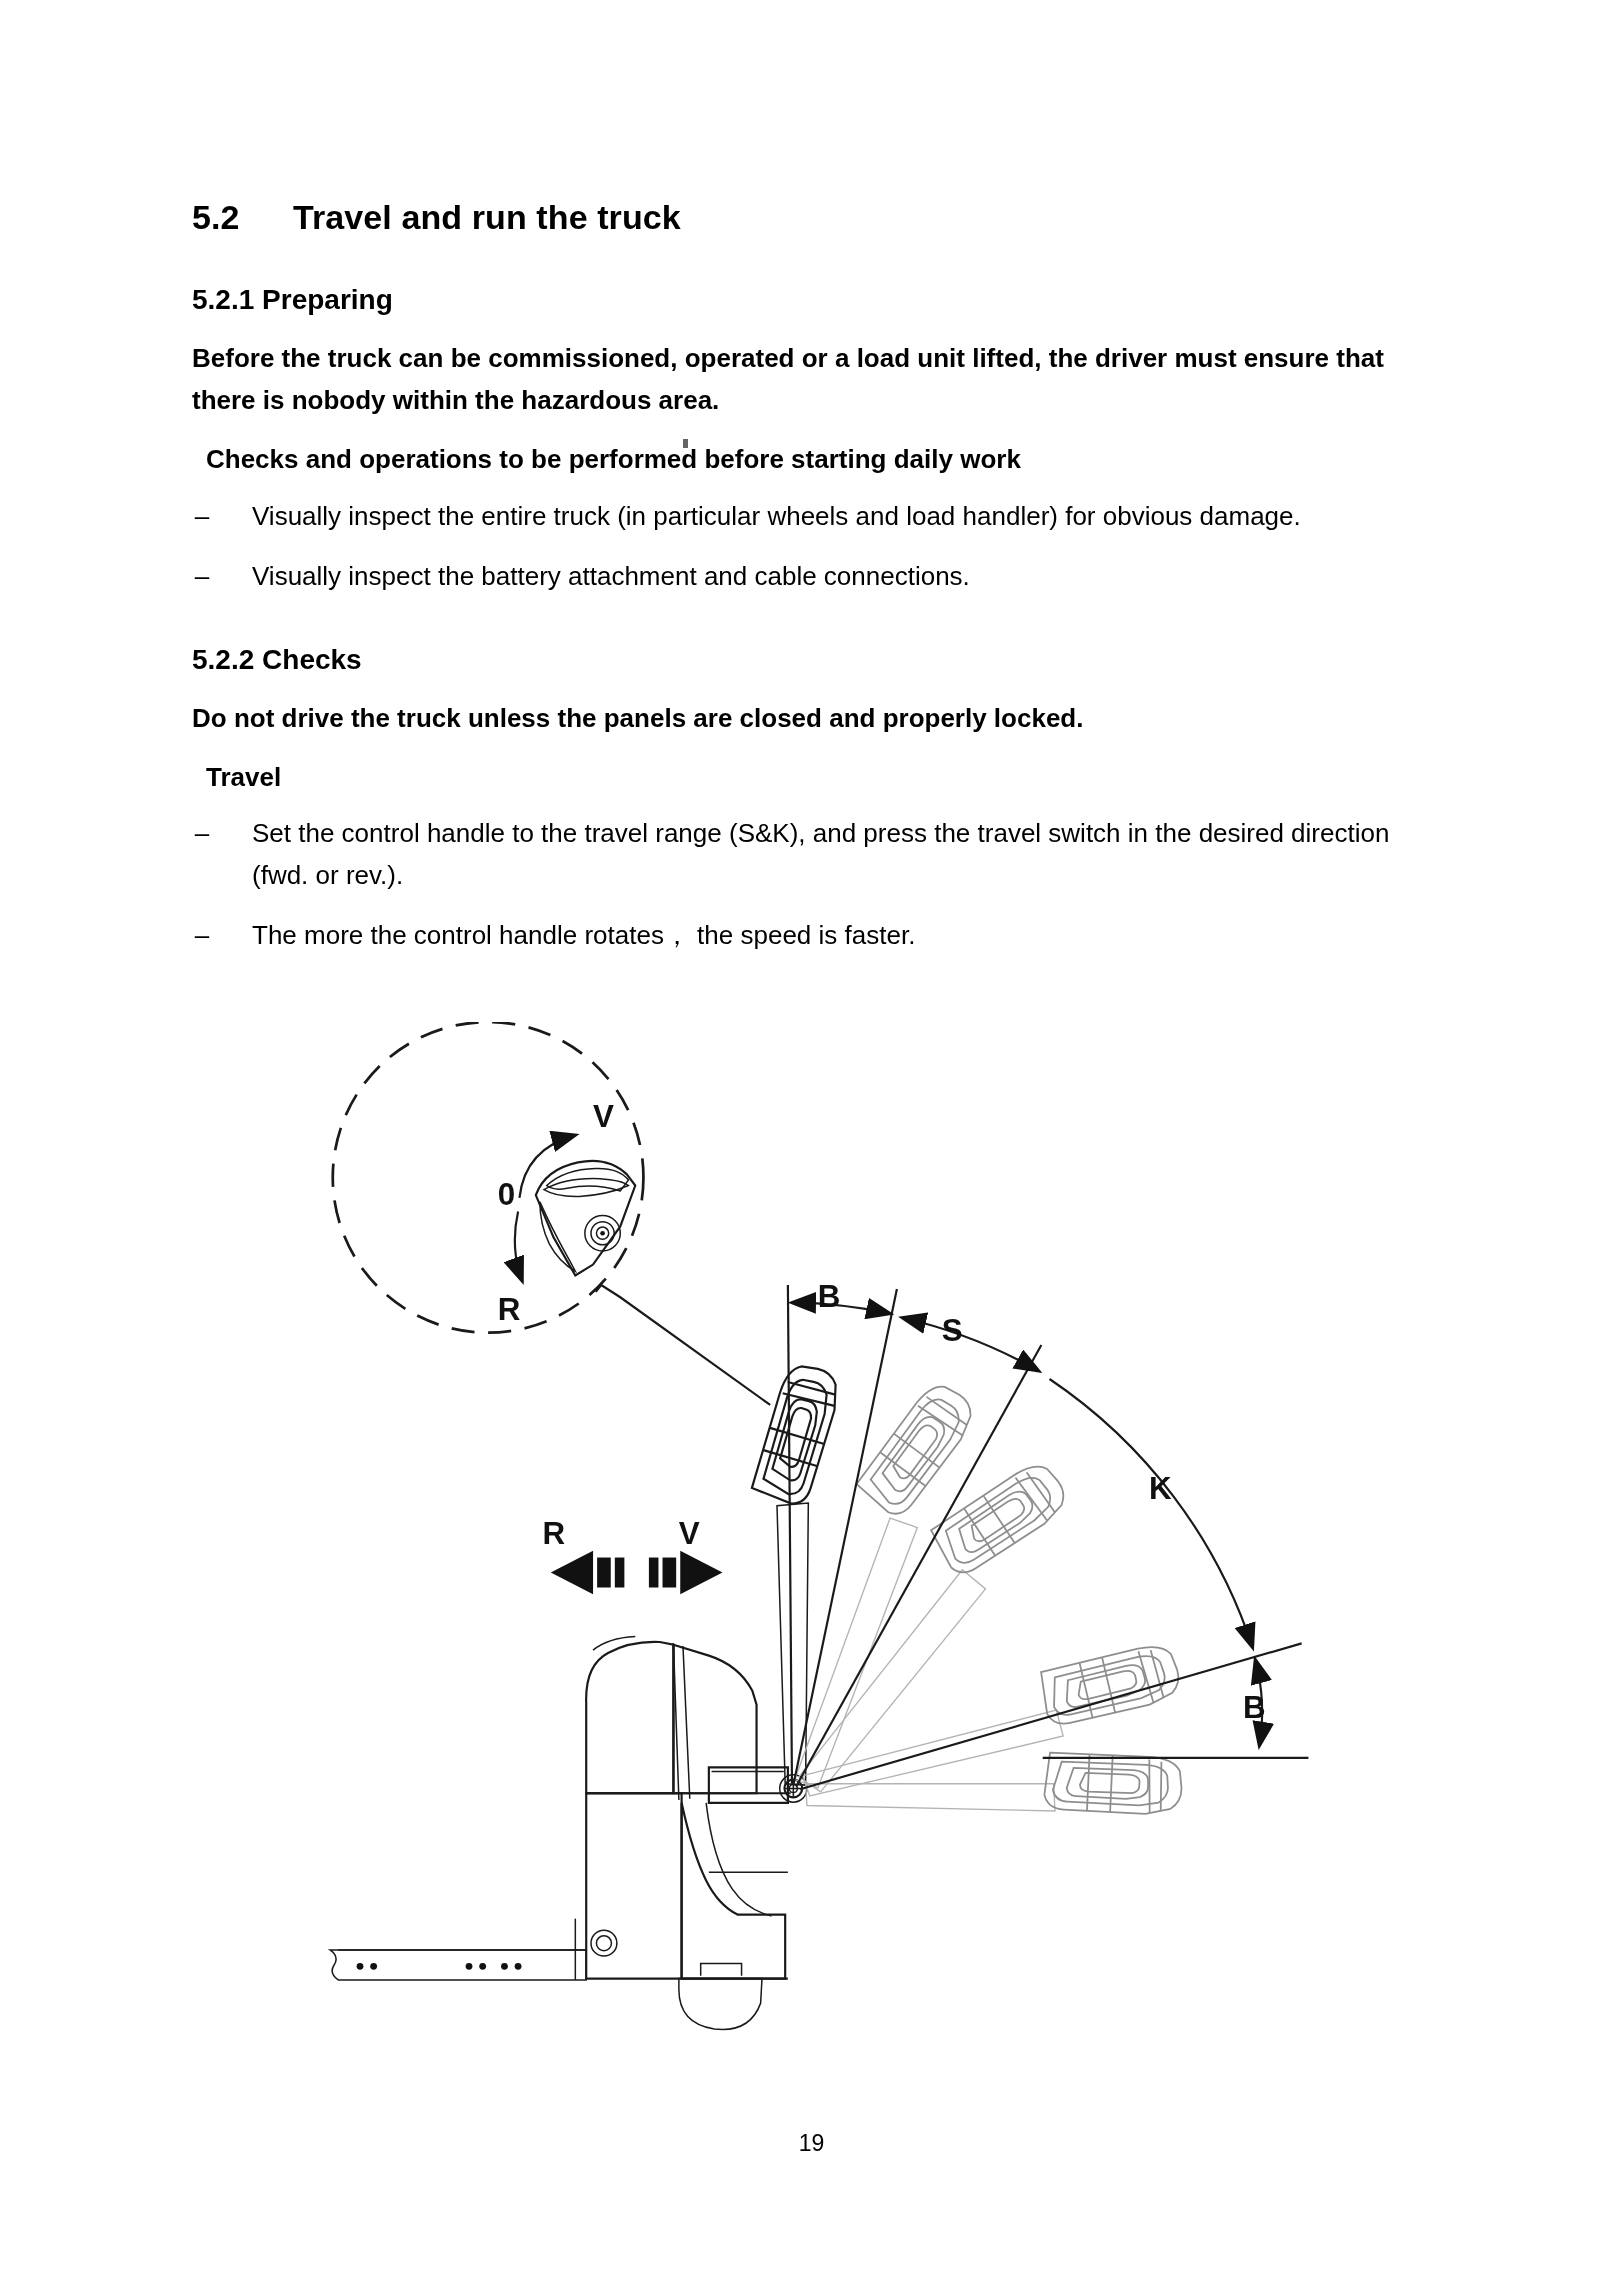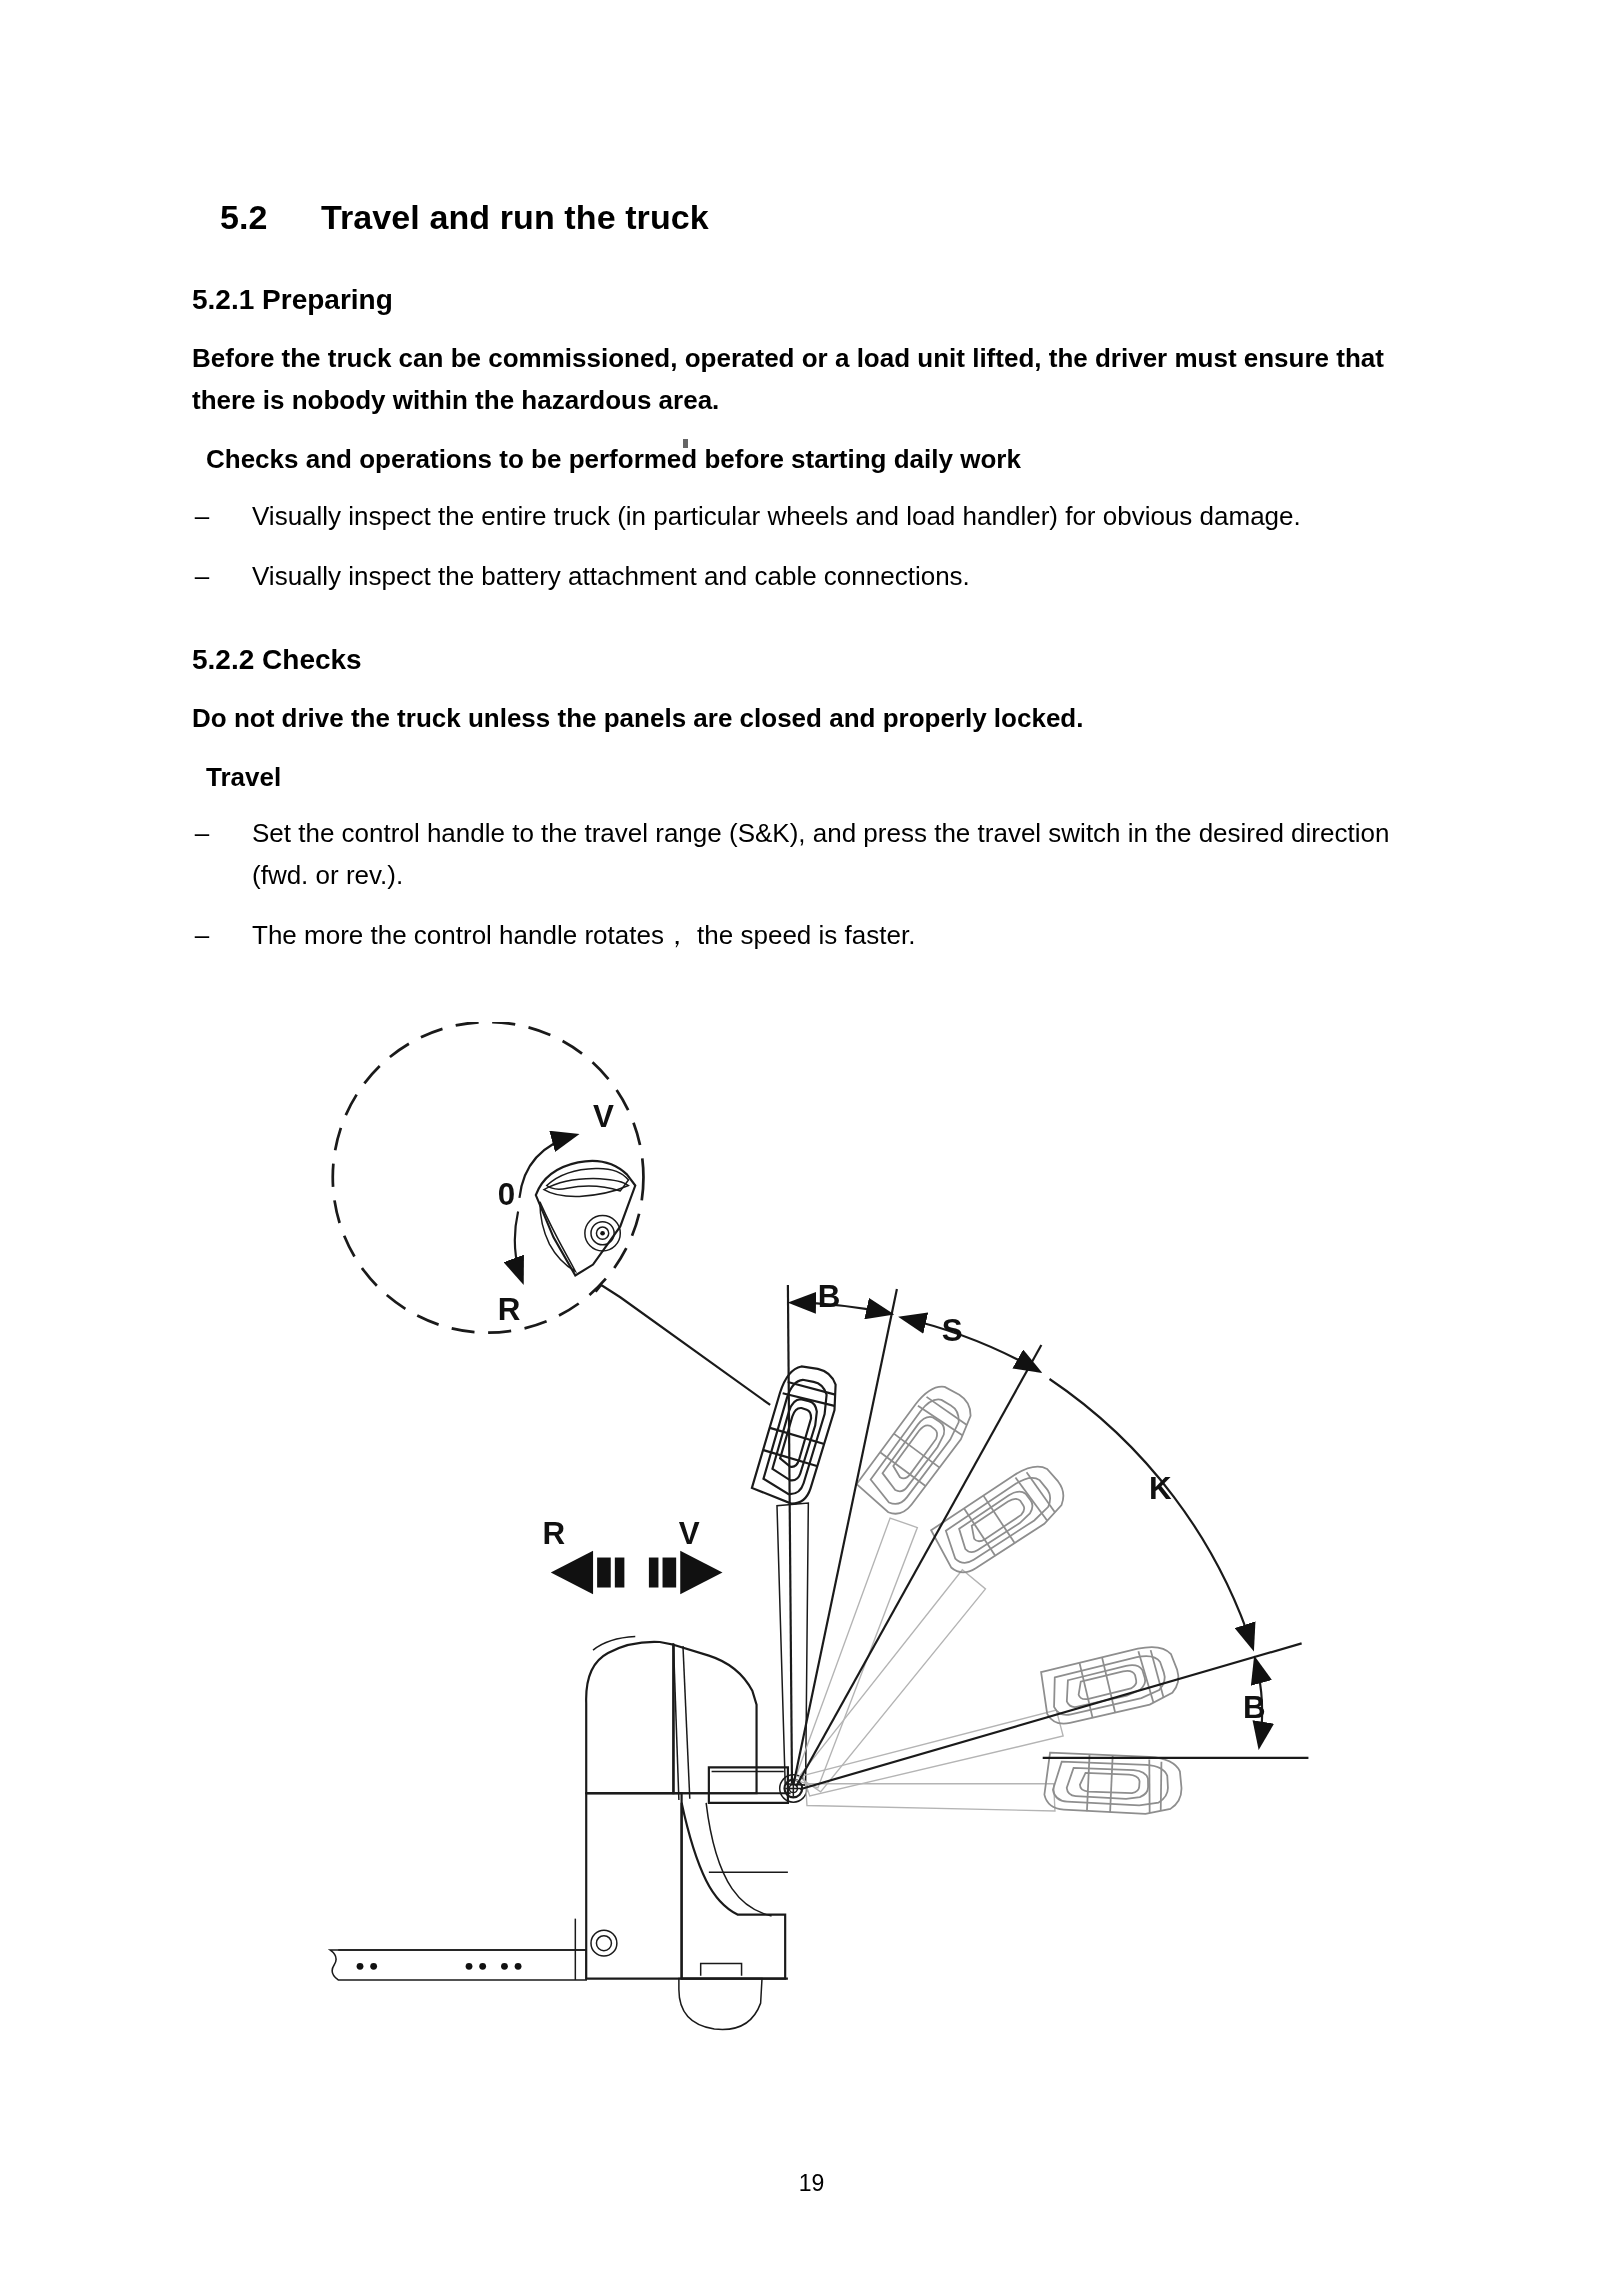--- a/index.html
+++ b/index.html
@@ -20,21 +20,21 @@
     left:192px; top:198px;
     width:1247px;
   }
   h1.sec-title {
     font-size:34px;
     font-weight:bold;
     margin:0 0 0 0;
     letter-spacing:0.1px;
     line-height:1.15;
   }
-  h1.sec-title .num { display:inline-block; width:101px;margin-left:28px; }
+  h1.sec-title .num { display:inline-block; width:101px; }
   h2.sub-title {
     font-size:28px;
     font-weight:bold;
     margin:46px 0 0 0;
     line-height:1.2;
   }
   p.body {
     font-size:26px;
     font-weight:bold;
     margin:20.4px 0 0 0;
@@ -71,21 +71,20 @@
   .fig-wrap {
     position:absolute;
     left:300px; top:1022px;
     width:1063px; height:1022px;
   }
   .page-num {
     position:absolute;
     left:0; right:0; top:2130px;
     text-align:center;
     font-size:23px;
-    margin-top:40px;
   }
   svg { display:block; }
   .lnthin { fill:none; stroke:#1a1a1a; stroke-width:2.2; }
   .lnmed { fill:none; stroke:#1a1a1a; stroke-width:3.2; }
   .ghost { fill:none; stroke:#8e8e8e; stroke-width:2.6; }
   .ghostlt { fill:none; stroke:#b4b4b4; stroke-width:2.0; }
   .dashc { fill:none; stroke:#1a1a1a; stroke-width:4.0; stroke-dasharray:34 20; }
   .solidblk { fill:#111; }
   .lbl { font-family:"Liberation Sans", sans-serif; font-weight:bold; fill:#111; }
 </style>

